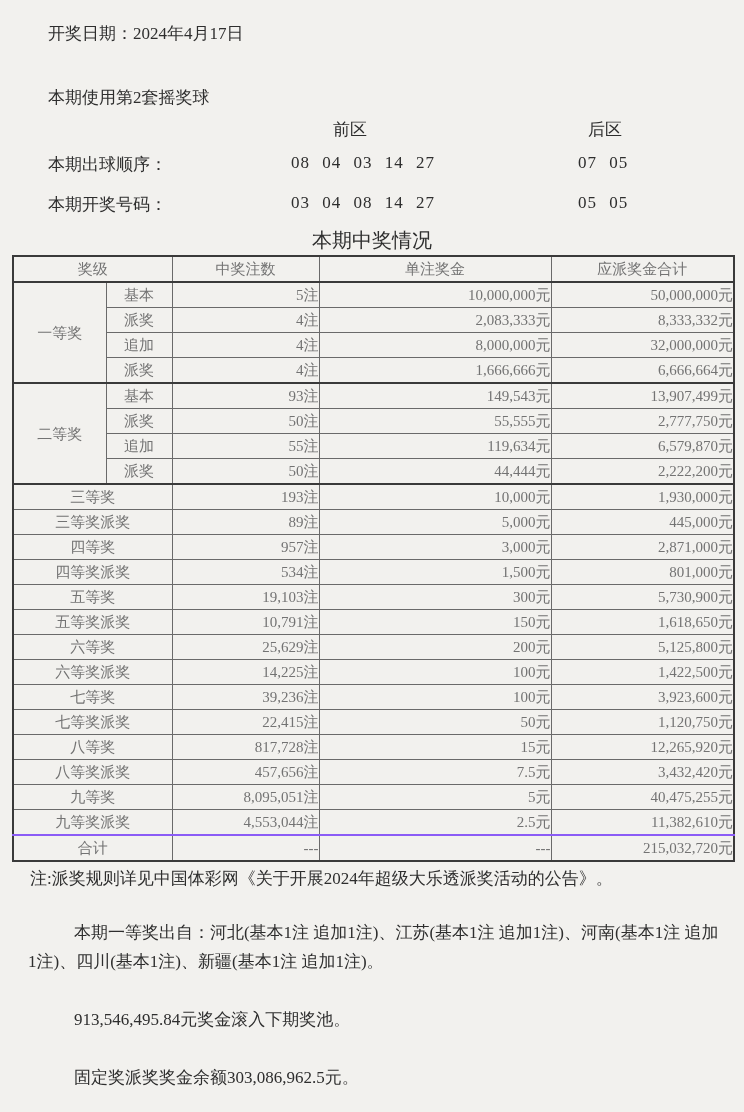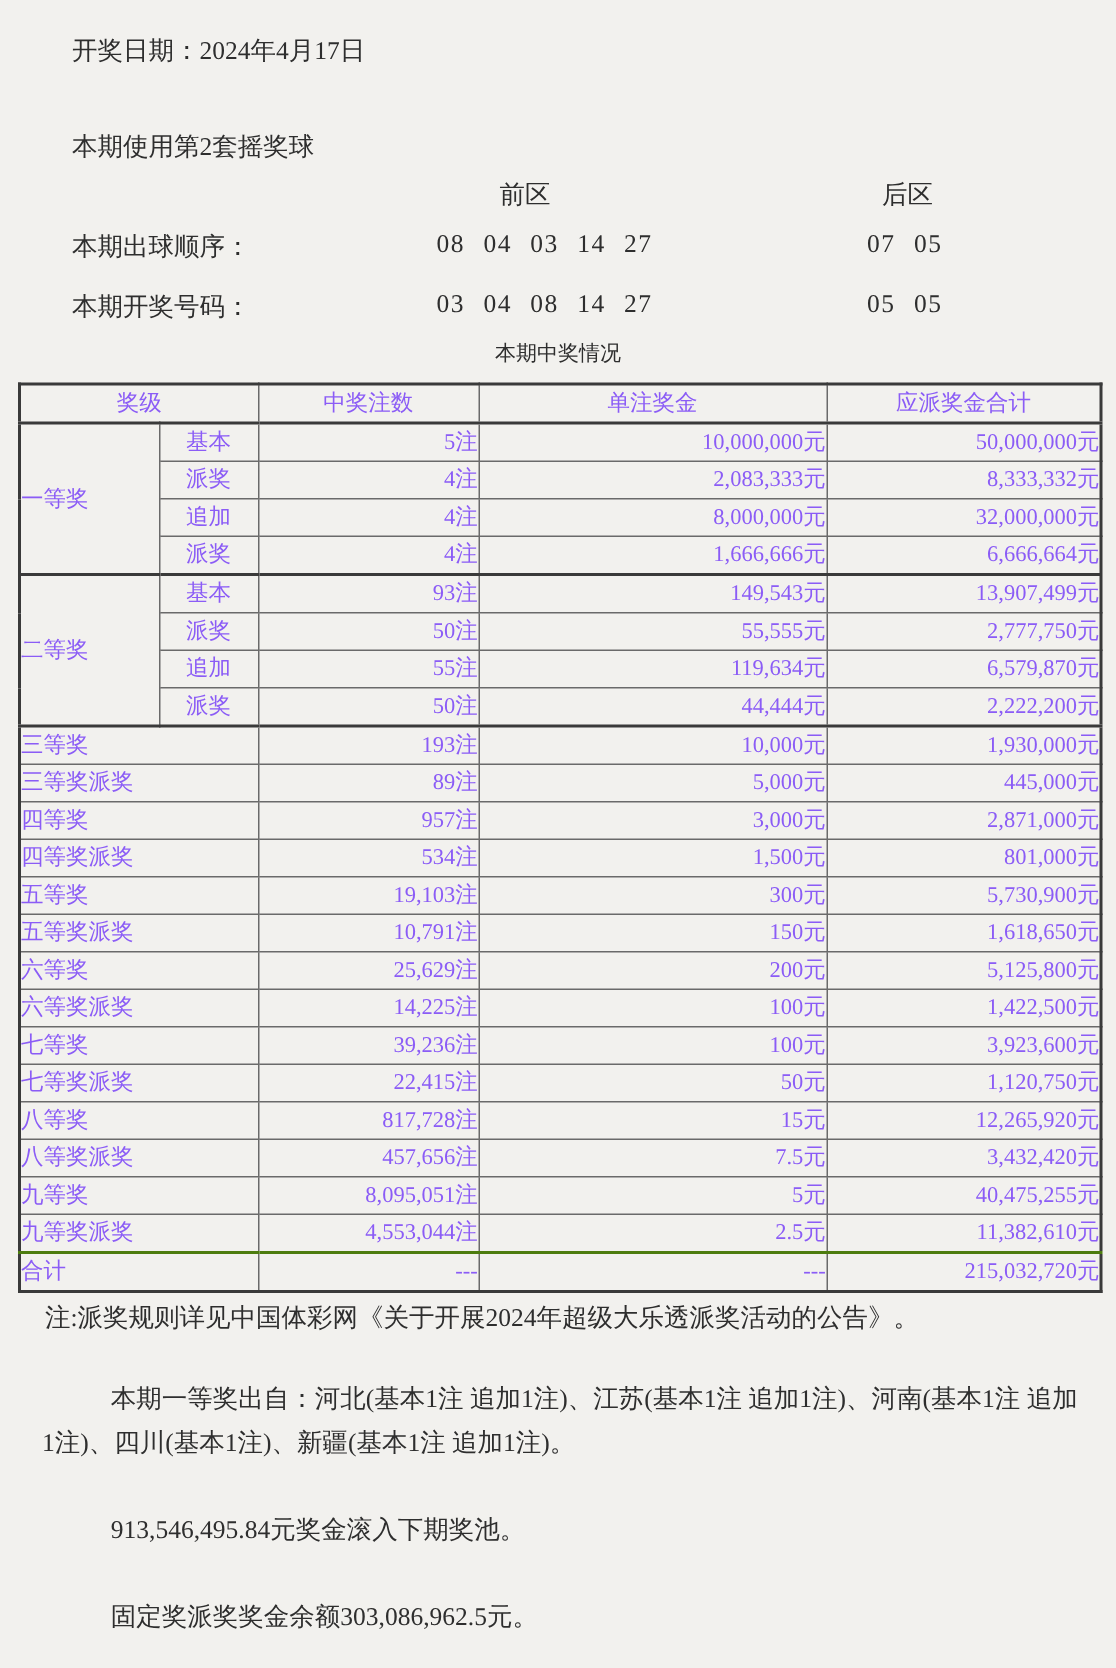--- a/index.html
+++ b/index.html
@@ -8,49 +8,49 @@
     background:#f2f1ee;
     color:#2e2e2e;
     font-family:"Liberation Serif","DejaVu Serif",serif;
     overflow:hidden;
     position:relative;
   }
   
   .top-block{position:relative;height:255px;font-size:17px;}
   .abs{position:absolute;white-space:nowrap;}
   .nums{letter-spacing:1px;word-spacing:7px;font-family:"Liberation Serif","DejaVu Serif",serif;}
-  .doc-title{position:absolute;left:0;width:744px;text-align:center;top:227px;font-size:14px;}
+  .doc-title{position:absolute;left:0;width:744px;text-align:center;top:227px;font-size:20px;}
   
   table.prize{
     border-collapse:collapse;
     table-layout:fixed;
     margin-left:12px;
     width:721px;
     font-size:15px;
-    color:#8b5cf6;
+    color:#737373;
   }
   table.prize{border:2px solid #3a3a3a;}
   table.prize th,table.prize td{
     border:1px solid #6a6a6a;
     height:24px;
     padding:0;
     line-height:24px;
     overflow:hidden;
     white-space:nowrap;
   }
   table.prize thead th{
     font-weight:normal;
     text-align:center;
     border-bottom:2px solid #3a3a3a;
   }
-  td.level{}
+  td.level{text-align:center;}
   td.subtype{text-align:center;}
   td.num{text-align:right;padding-right:12px;}
   tr.group-start td{border-top:2px solid #3a3a3a;}
-  tr.total-row td{border-top:2px solid #4d7c0f;}
+  tr.total-row td{border-top:2px solid #8b5cf6;}
   
   .rule-note{margin:5px 0 0 30px;font-size:17px;color:#2e2e2e;}
   .paragraphs{margin:4px 24px 0 28px;font-size:17px;}
   .paragraphs p{margin:29px 0;line-height:1.7;text-indent:2.7em;}
 </style>
 </head>
 <body>
 
 <div class="top-block">
   <div class="abs" style="left:48px;top:22px;">开奖日期：2024年4月17日</div>

